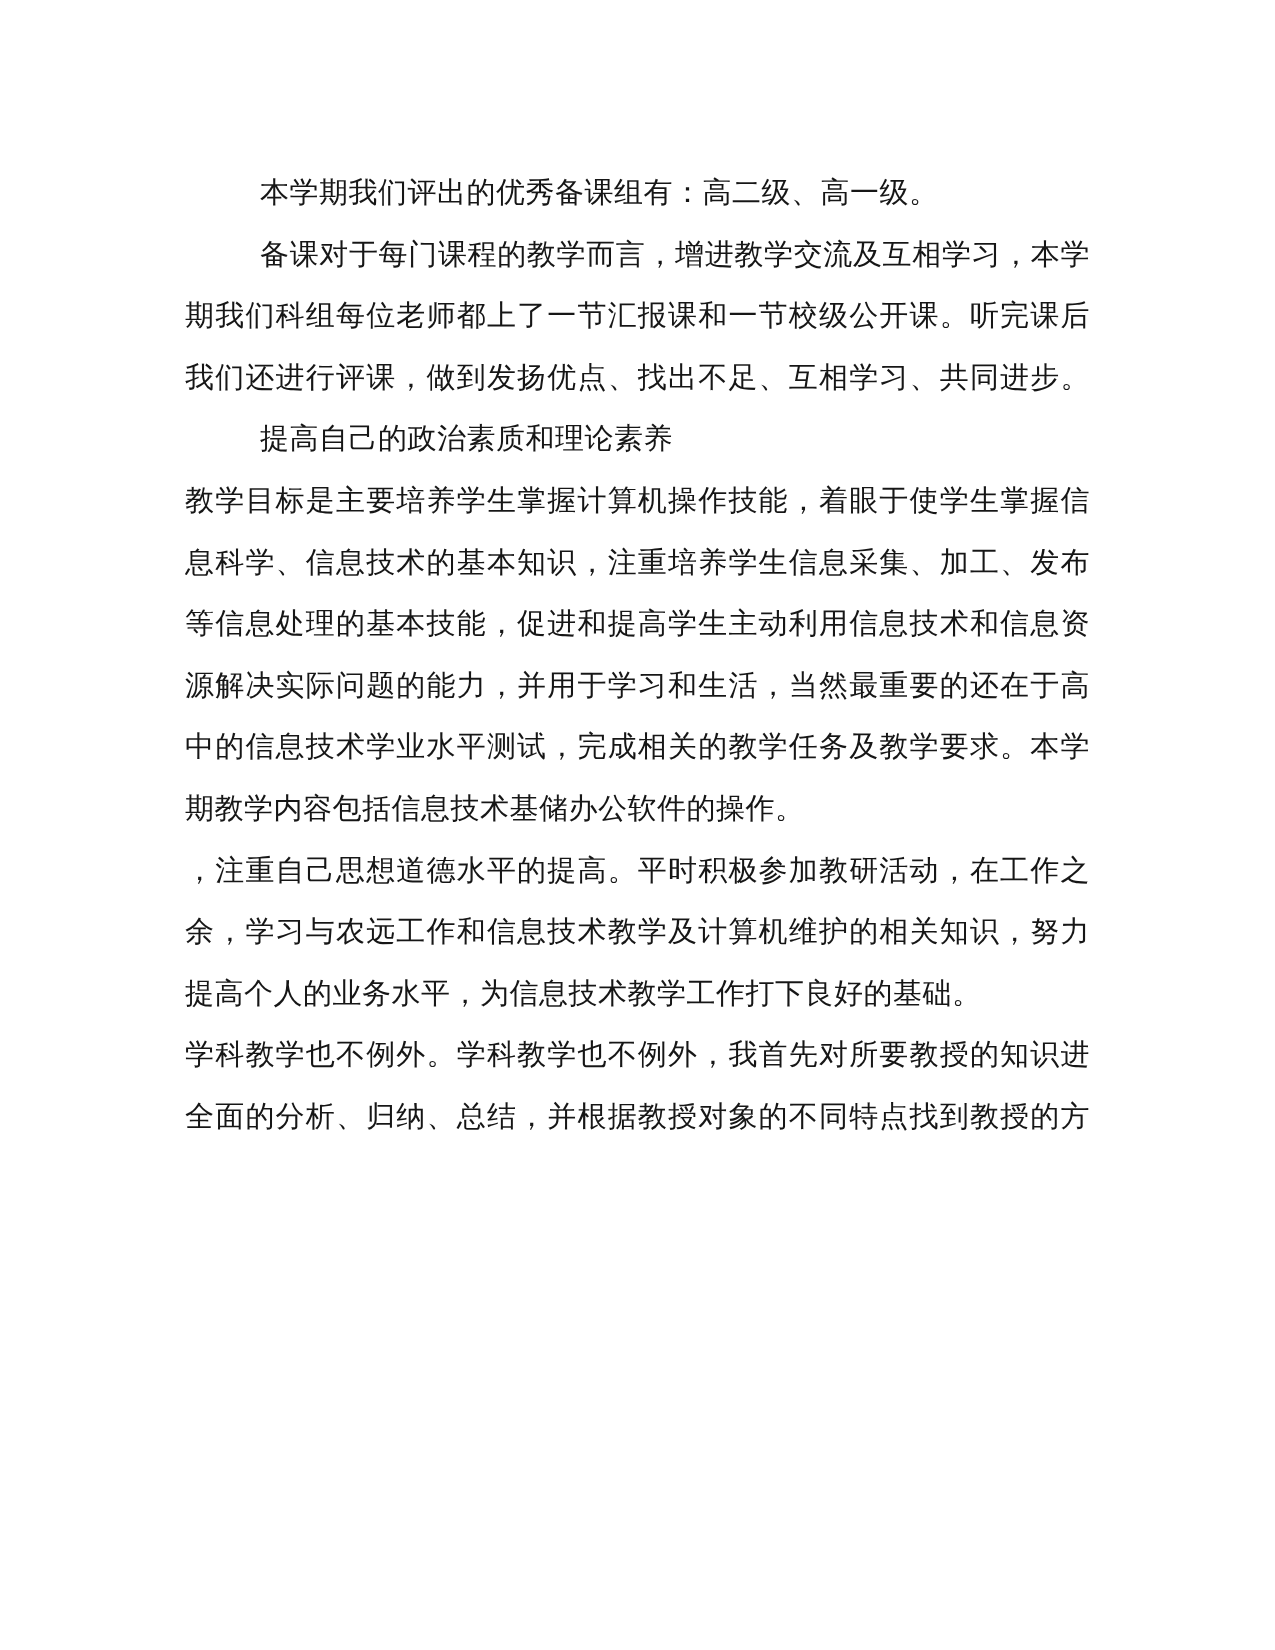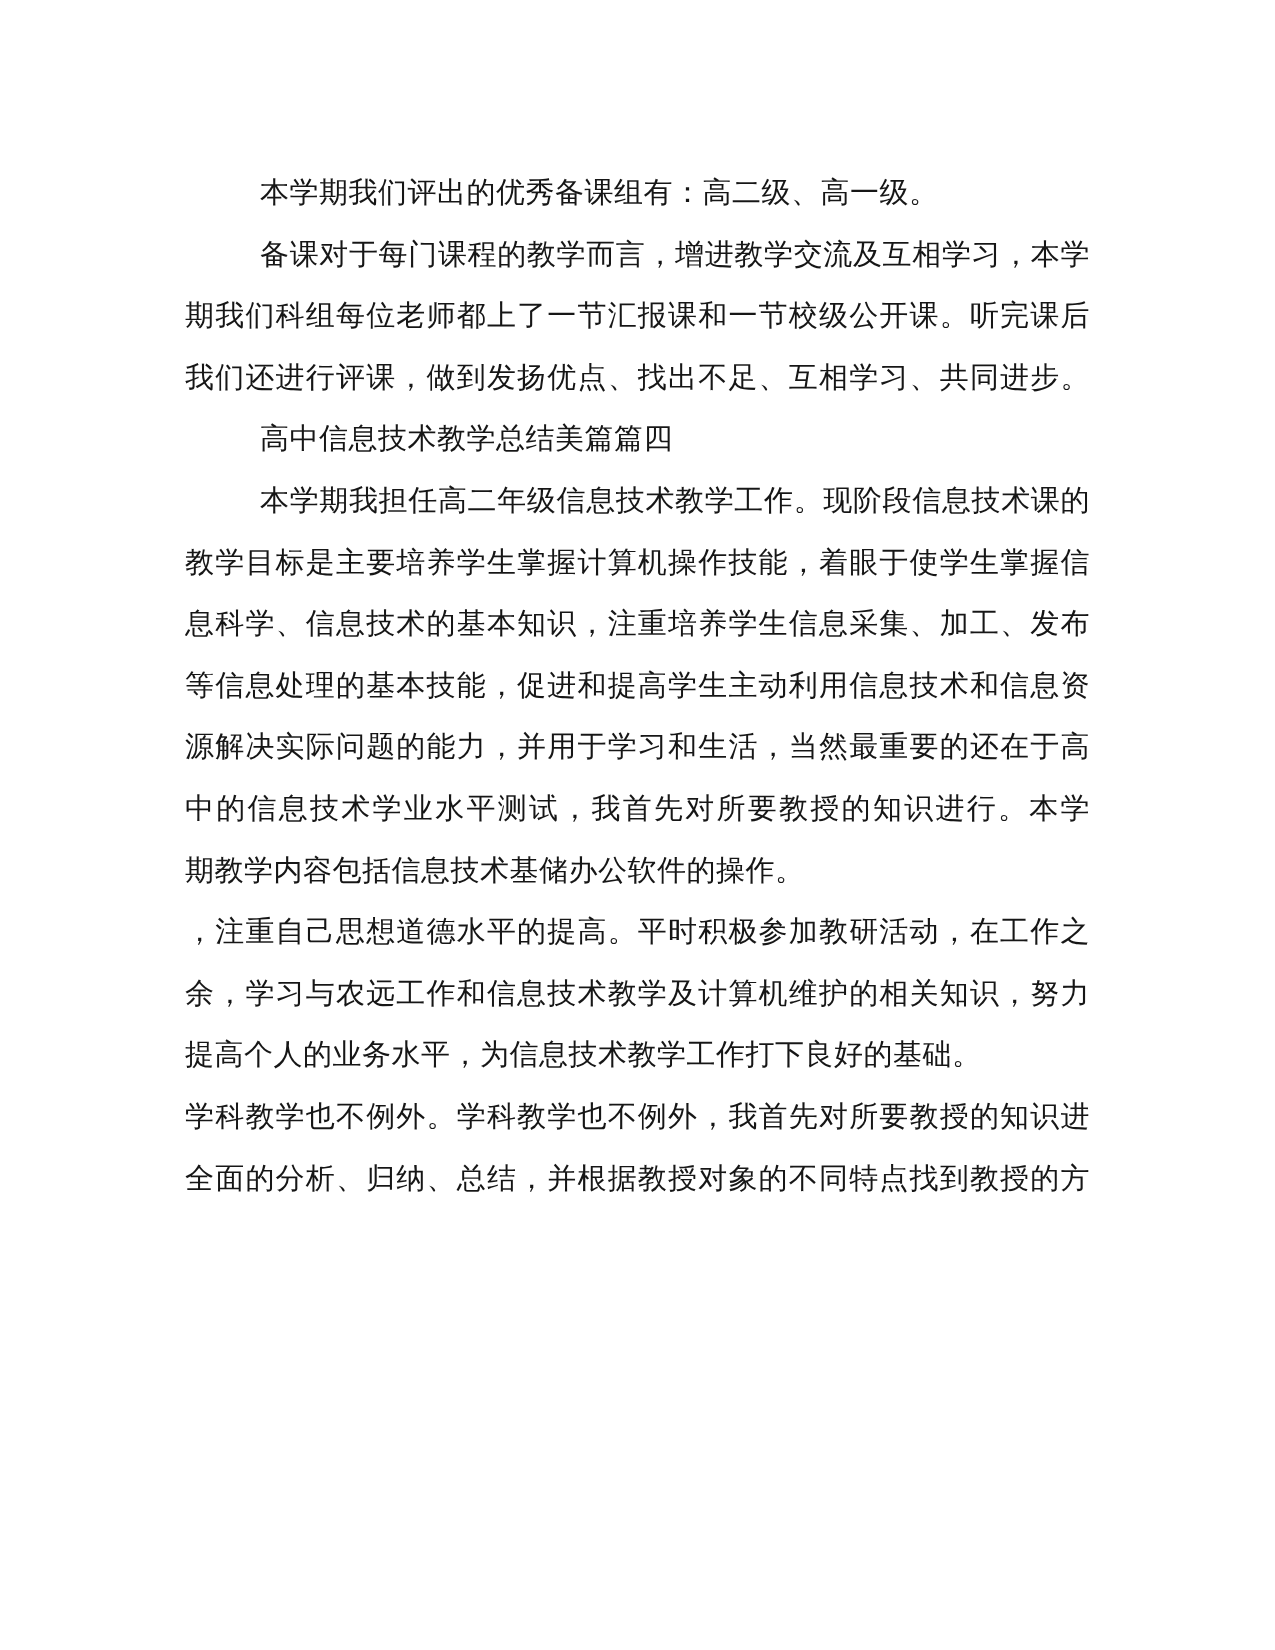--- a/index.html
+++ b/index.html
@@ -40,26 +40,25 @@
   }
 </style>
 </head>
 <body>
 
 <div class="doc-page">
   <div class="line indent">本学期我们评出的优秀备课组有：高二级、高一级。</div>
   <div class="line indent fill">备课对于每门课程的教学而言，增进教学交流及互相学习，本学</div>
   <div class="line fill">期我们科组每位老师都上了一节汇报课和一节校级公开课。听完课后</div>
   <div class="line fill">我们还进行评课，做到发扬优点、找出不足、互相学习、共同进步。</div>
-  <div class="line indent">高中信息技术教学总结美篇篇四</div>
-  <div class="line indent fill">本学期我担任高二年级信息技术教学工作。现阶段信息技术课的</div>
+  <div class="line indent">提高自己的政治素质和理论素养</div>
   <div class="line fill">教学目标是主要培养学生掌握计算机操作技能，着眼于使学生掌握信</div>
   <div class="line fill">息科学、信息技术的基本知识，注重培养学生信息采集、加工、发布</div>
   <div class="line fill">等信息处理的基本技能，促进和提高学生主动利用信息技术和信息资</div>
   <div class="line fill">源解决实际问题的能力，并用于学习和生活，当然最重要的还在于高</div>
-  <div class="line fill">中的信息技术学业水平测试，我首先对所要教授的知识进行。本学</div>
+  <div class="line fill">中的信息技术学业水平测试，完成相关的教学任务及教学要求。本学</div>
   <div class="line">期教学内容包括信息技术基储办公软件的操作。</div>
   <div class="line fill">，注重自己思想道德水平的提高。平时积极参加教研活动，在工作之</div>
   <div class="line fill">余，学习与农远工作和信息技术教学及计算机维护的相关知识，努力</div>
   <div class="line">提高个人的业务水平，为信息技术教学工作打下良好的基础。</div>
   <div class="line fill">学科教学也不例外。学科教学也不例外，我首先对所要教授的知识进行</div>
   <div class="line fill">全面的分析、归纳、总结，并根据教授对象的不同特点找到教授的方</div>
 </div>
 
 </body></html>

